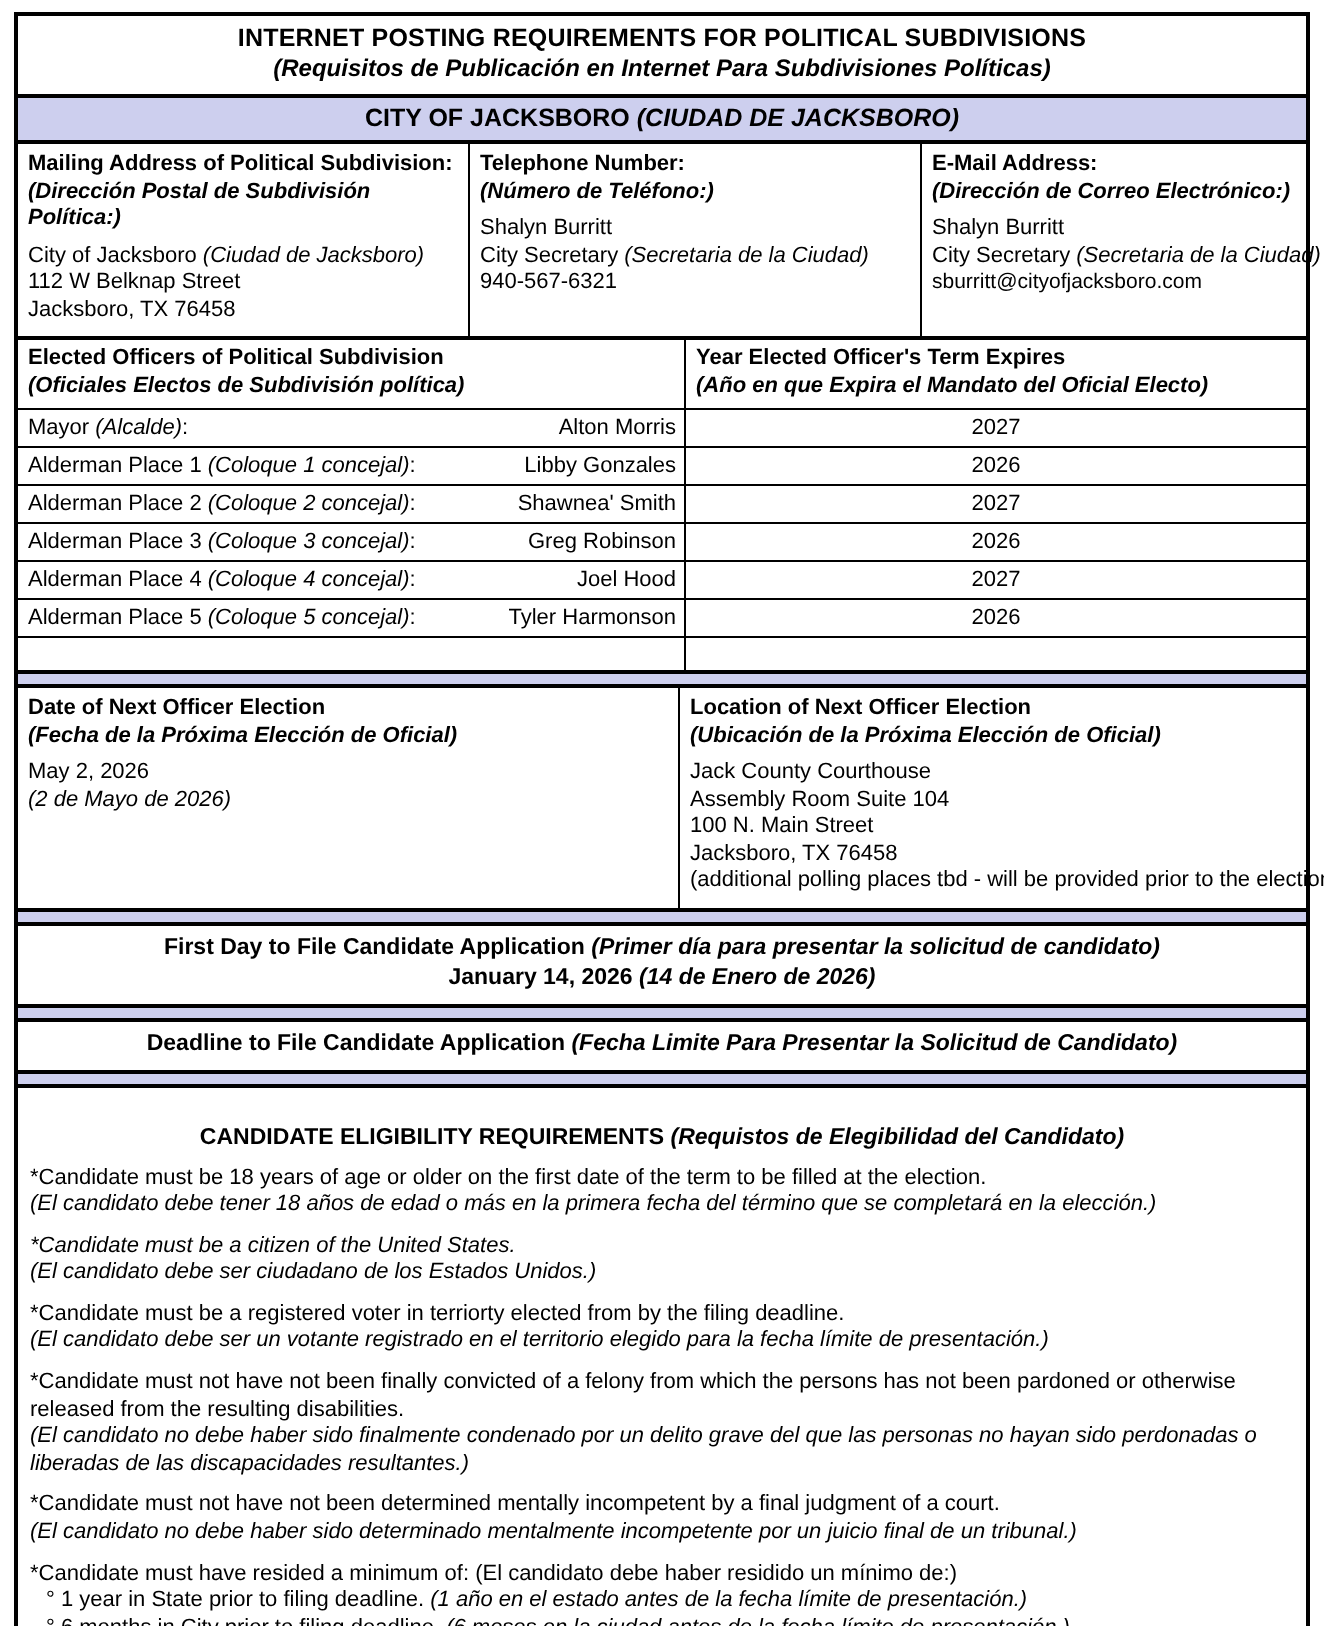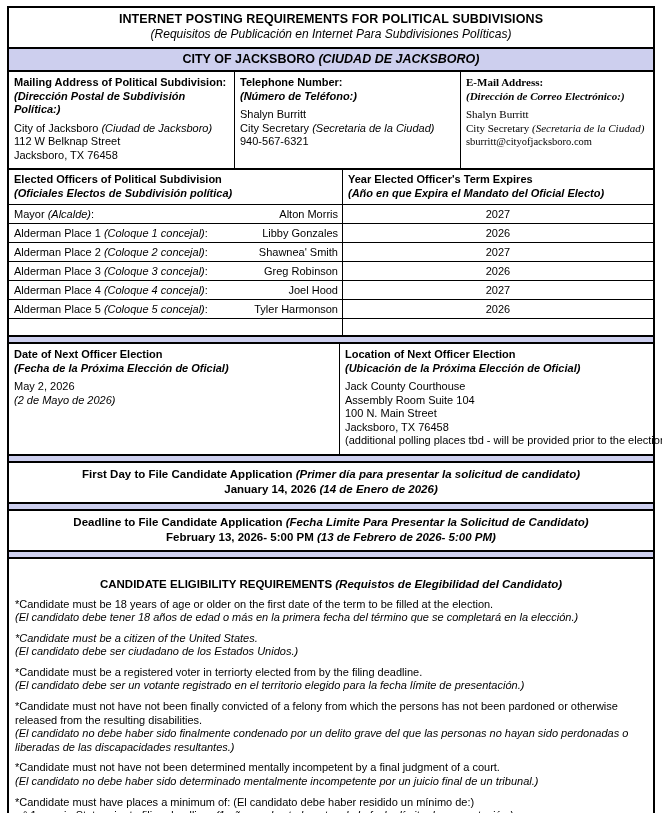--- a/index.html
+++ b/index.html
@@ -44,21 +44,21 @@
     padding: 4px 6px 5px 6px;
     border-bottom: 1px solid #000;
   }
   .title-en {
     font-weight: bold;
     font-size: 12.5px;
     letter-spacing: .1px;
     line-height: 15px;
   }
   .title-es {
-    font-weight: normal;
+    font-weight: bold;
     font-style: italic;
     font-size: 12px;
     line-height: 15px;
   }
 
   .city-band {
     text-align: center;
     background: #cdcfee;
     border-top: 1px solid #000;
     border-bottom: 2px solid #000;
@@ -72,21 +72,21 @@
   .contact-row {
     display: flex;
     border-bottom: 2px solid #000;
   }
   .contact-cell {
     box-sizing: border-box;
     padding: 4px 5px 6px 5px;
     border-right: 1px solid #000;
     flex: 0 0 auto;
   }
-  .contact-cell:last-child { border-right: none; font-family: Liberation Serif, serif; }
+  .contact-cell:last-child { border-right: none; }
   .c-mail { width: 226px; }
   .c-tel  { width: 226px; }
   .c-email{ width: 192px; }
   .lbl-en { font-weight: bold; font-size: 11px; line-height: 13.5px; }
   .lbl-es { font-weight: bold; font-style: italic; font-size: 11px; line-height: 13.5px; }
   .val    { font-size: 11px; line-height: 13.5px; white-space: nowrap; }
   .val.spacer-top { margin-top: 5px; }
   .val .it { font-style: italic; }
   .val.email-addr { font-size: 10.5px; }
 
@@ -320,21 +320,20 @@
 
     <div class="center-block">
       <div class="cb-line"><span>First Day to File Candidate Application </span><span class="es">(Primer día para presentar la solicitud de candidato)</span></div>
       <div class="cb-line"><span>January 14, 2026 </span><span class="es">(14 de Enero de 2026)</span></div>
     </div>
 
     <div class="sep"></div>
 
     <div class="center-block">
       <div class="cb-line"><span>Deadline to File Candidate Application </span><span class="es">(Fecha Limite Para Presentar la Solicitud de Candidato)</span></div>
-      <div class="cb-line"><span>February 13, 2026- 5:00 PM </span><span class="es">(13 de Febrero de 2026- 5:00 PM)</span></div>
     </div>
 
     <div class="sep"></div>
 
     <div>
       <div class="elig-head"><span>CANDIDATE ELIGIBILITY REQUIREMENTS </span><span class="es">(Requistos de Elegibilidad del Candidato)</span></div>
 
       <div class="elig-body">
 
         <p class="req">
@@ -356,21 +355,21 @@
           <span class="en">*Candidate must not have not been finally convicted of a felony from which the persons has not been pardoned or otherwise released from the resulting disabilities.</span>
           <span class="es">(El candidato no debe haber sido finalmente condenado por un delito grave del que las personas no hayan sido perdonadas o liberadas de las discapacidades resultantes.)</span>
         </p>
 
         <p class="req">
           <span class="en">*Candidate must not have not been determined mentally incompetent by a final judgment of a court.</span>
           <span class="es">(El candidato no debe haber sido determinado mentalmente incompetente por un juicio final de un tribunal.)</span>
         </p>
 
         <p class="req">
-          <span class="en"><span>*Candidate must have places a minimum of: </span><span class="es-inline">(El candidato debe haber residido un mínimo de:)</span></span>
+          <span class="en"><span>*Candidate must have resided a minimum of: </span><span class="es-inline">(El candidato debe haber residido un mínimo de:)</span></span>
           <span class="sub"><span>° 1 year in State prior to filing deadline. </span><span class="es-inline">(1 año en el estado antes de la fecha límite de presentación.)</span></span>
           <span class="sub"><span>° 6 months in City prior to filing deadline. </span><span class="es-inline">(6 meses en la ciudad antes de la fecha límite de presentación.)</span></span>
         </p>
 
       </div>
     </div>
 
   </div>
 </div>
 

